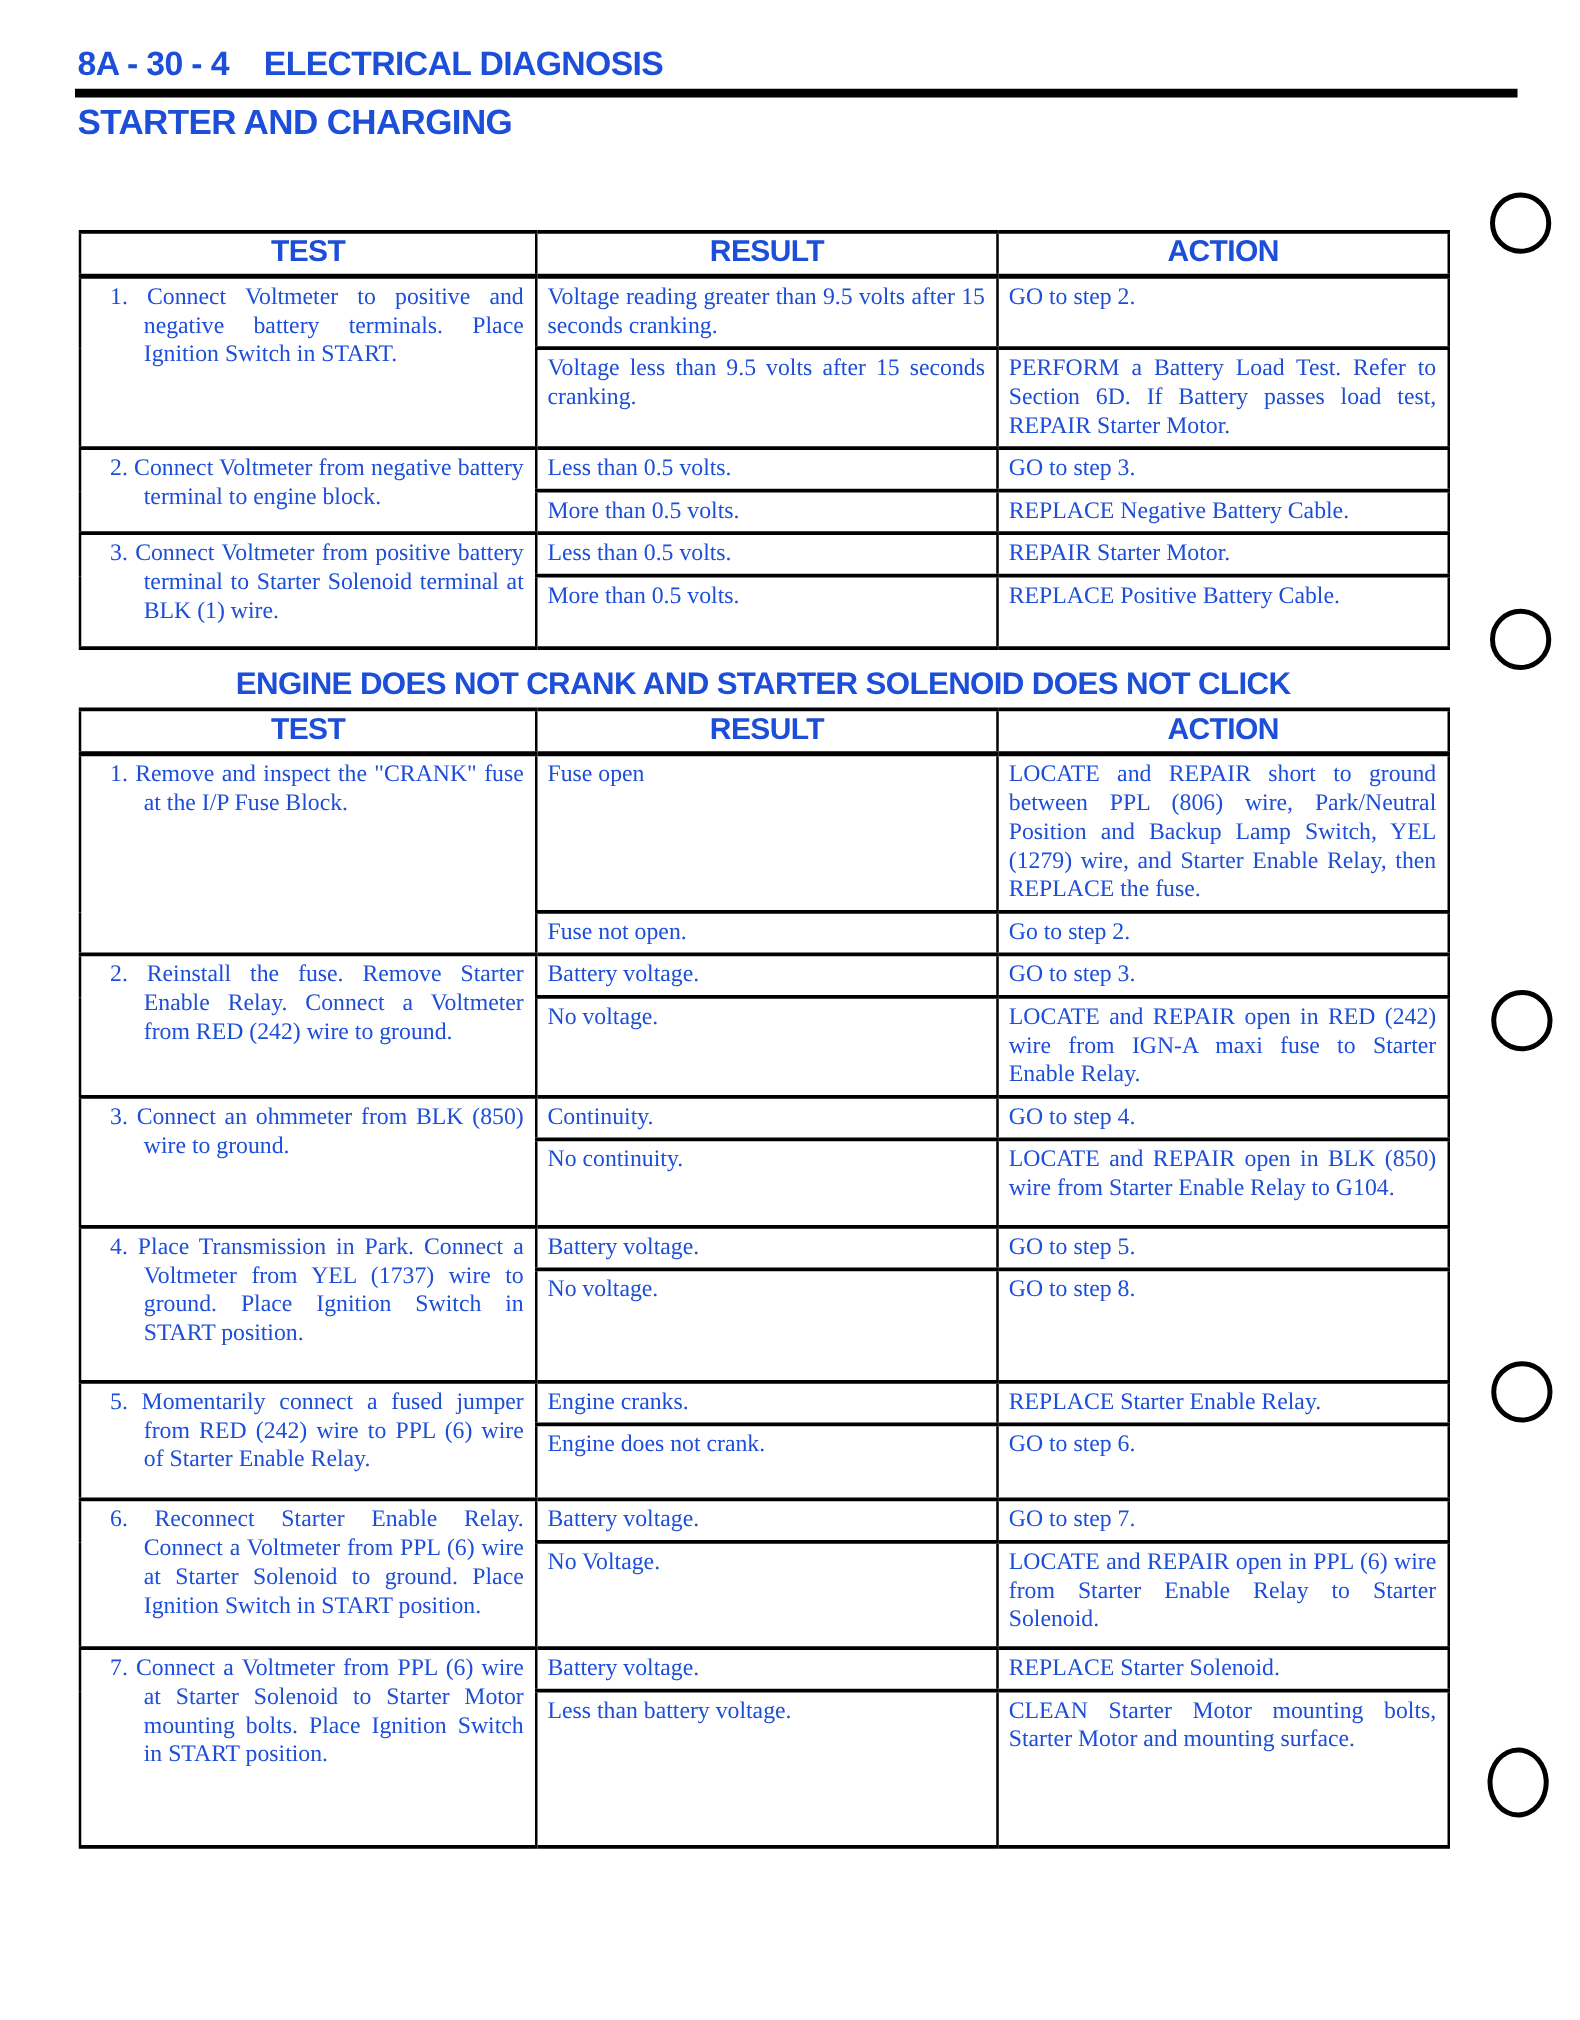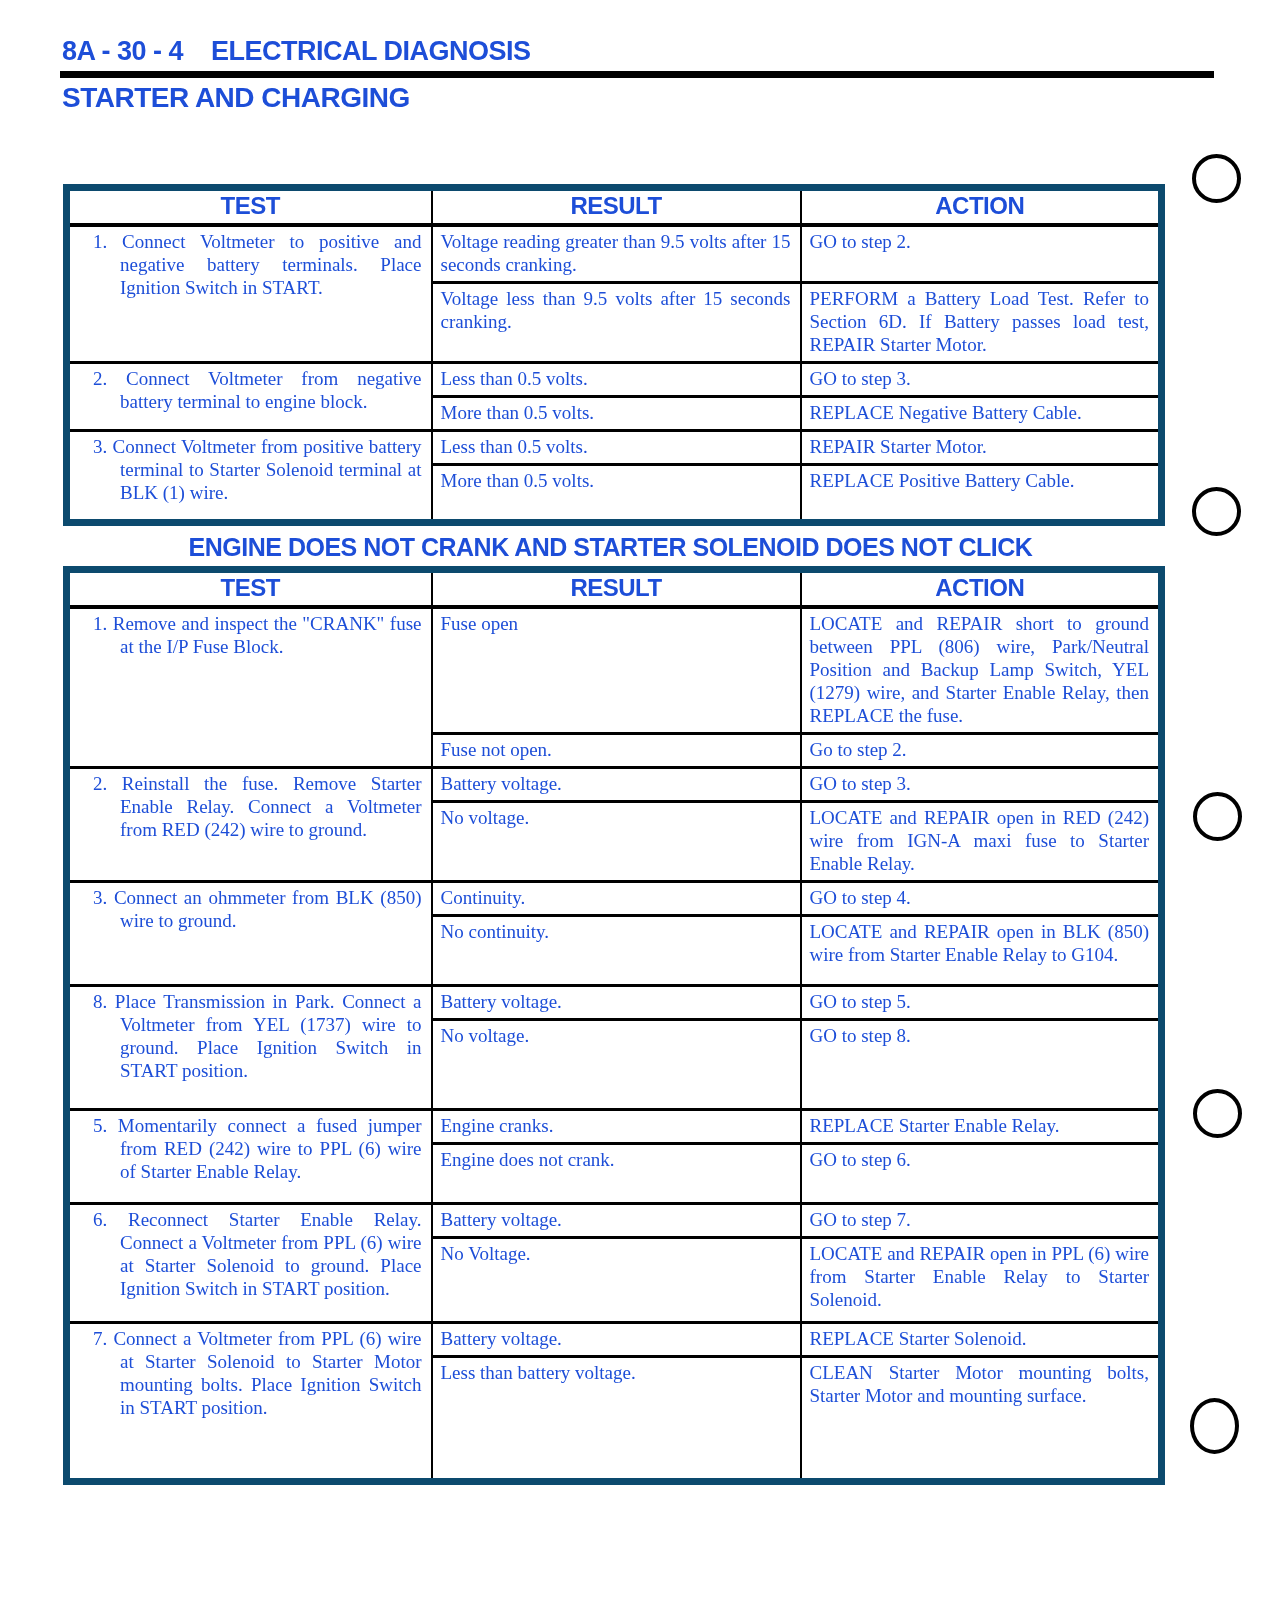--- a/index.html
+++ b/index.html
@@ -36,21 +36,21 @@
     font-family:"Liberation Sans", sans-serif;
     font-weight:bold; font-size:25px; letter-spacing:-0.5px;
   }
   #t1-title { top:144px; }
   #t2-title { top:533px; }
   
   table.diag {
     position:absolute; left:63px;
     width:1095px;
     border-collapse:collapse; table-layout:fixed;
-    border:7px solid #0c4a6e;
+    border:1px solid #0c4a6e;
   }
   #table1 { top:184px; }
   #table2 { top:566px; }
   .diag th, .diag td {
     border:2px solid #000;
     border-top-width:3px; border-bottom-width:3px;
     vertical-align:top;
   }
   .diag th {
     font-family:"Liberation Sans", sans-serif;
@@ -164,21 +164,21 @@
     <tr style="height:32px">
       <td class="test" rowspan="2">3. Connect an ohmmeter from BLK (850) wire to ground.</td>
       <td>Continuity.</td>
       <td>GO to step 4.</td>
     </tr>
     <tr style="height:70px">
       <td>No continuity.</td>
       <td>LOCATE and REPAIR open in BLK (850) wire from Starter Enable Relay to G104.</td>
     </tr>
     <tr style="height:31px">
-      <td class="test" rowspan="2">8. Place Transmission in Park. Connect a Voltmeter from YEL (1737) wire to ground. Place Ignition Switch in START position.</td>
+      <td class="test" rowspan="2">4. Place Transmission in Park. Connect a Voltmeter from YEL (1737) wire to ground. Place Ignition Switch in START position.</td>
       <td>Battery voltage.</td>
       <td>GO to step 5.</td>
     </tr>
     <tr style="height:90px">
       <td>No voltage.</td>
       <td>GO to step 8.</td>
     </tr>
     <tr style="height:28px">
       <td class="test" rowspan="2">5. Momentarily connect a fused jumper from RED (242) wire to PPL (6) wire of Starter Enable Relay.</td>
       <td>Engine cranks.</td>

